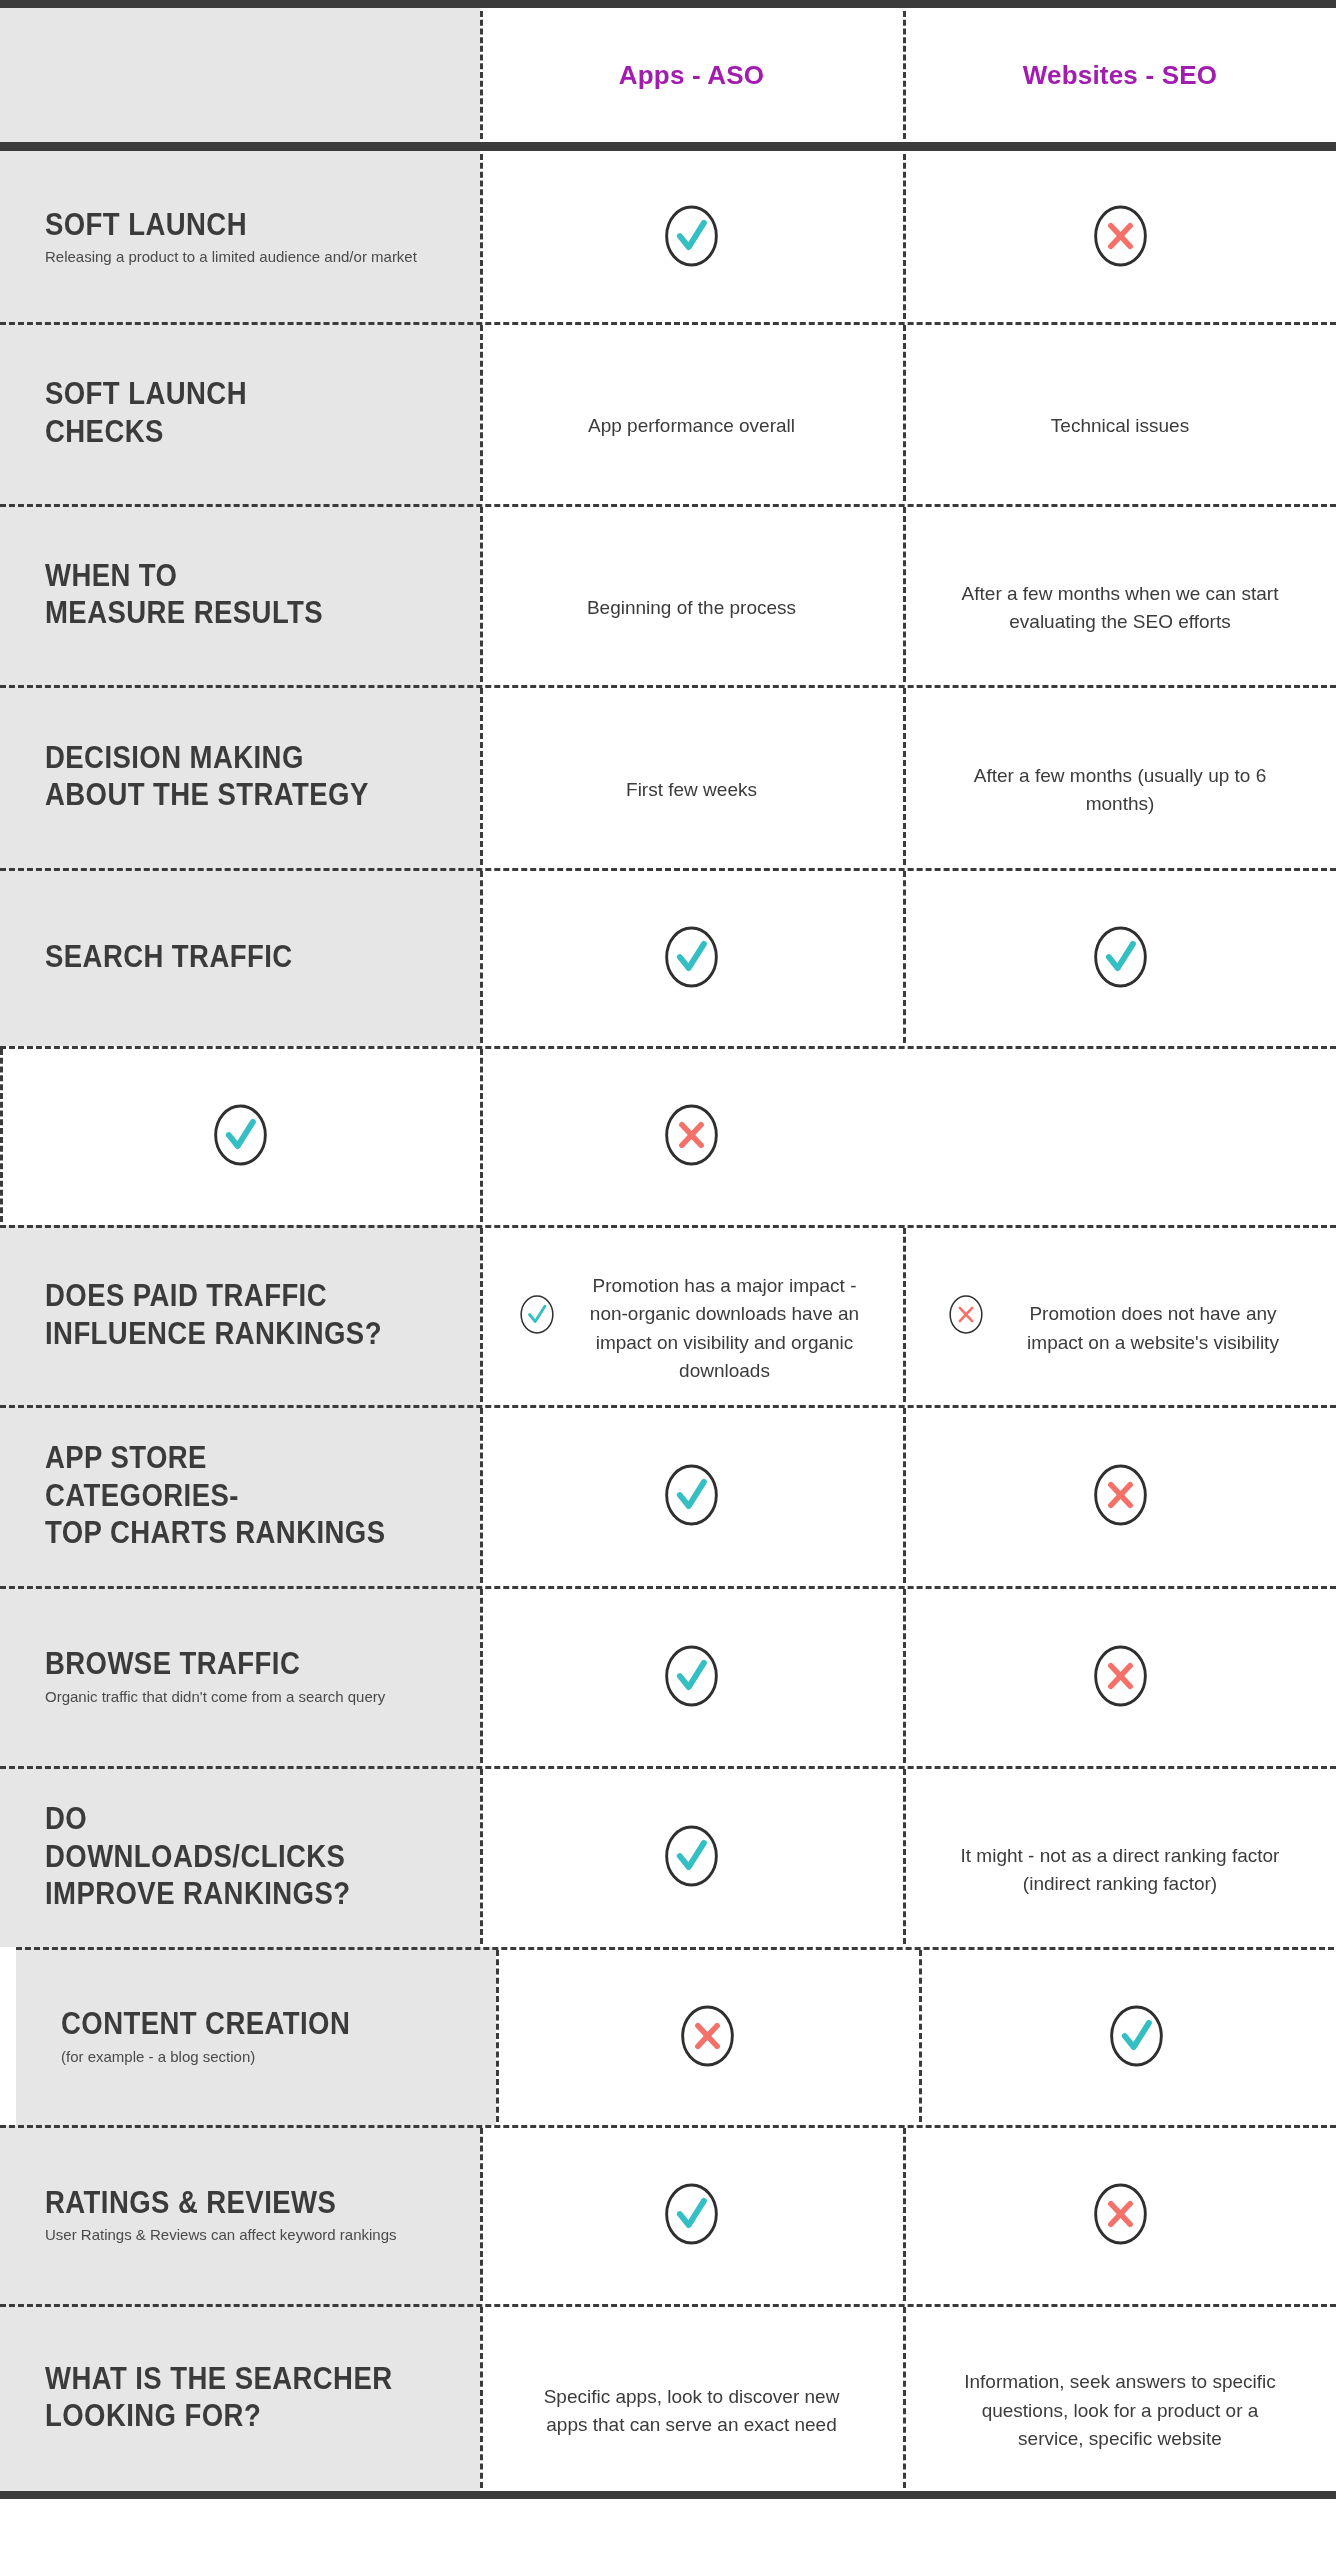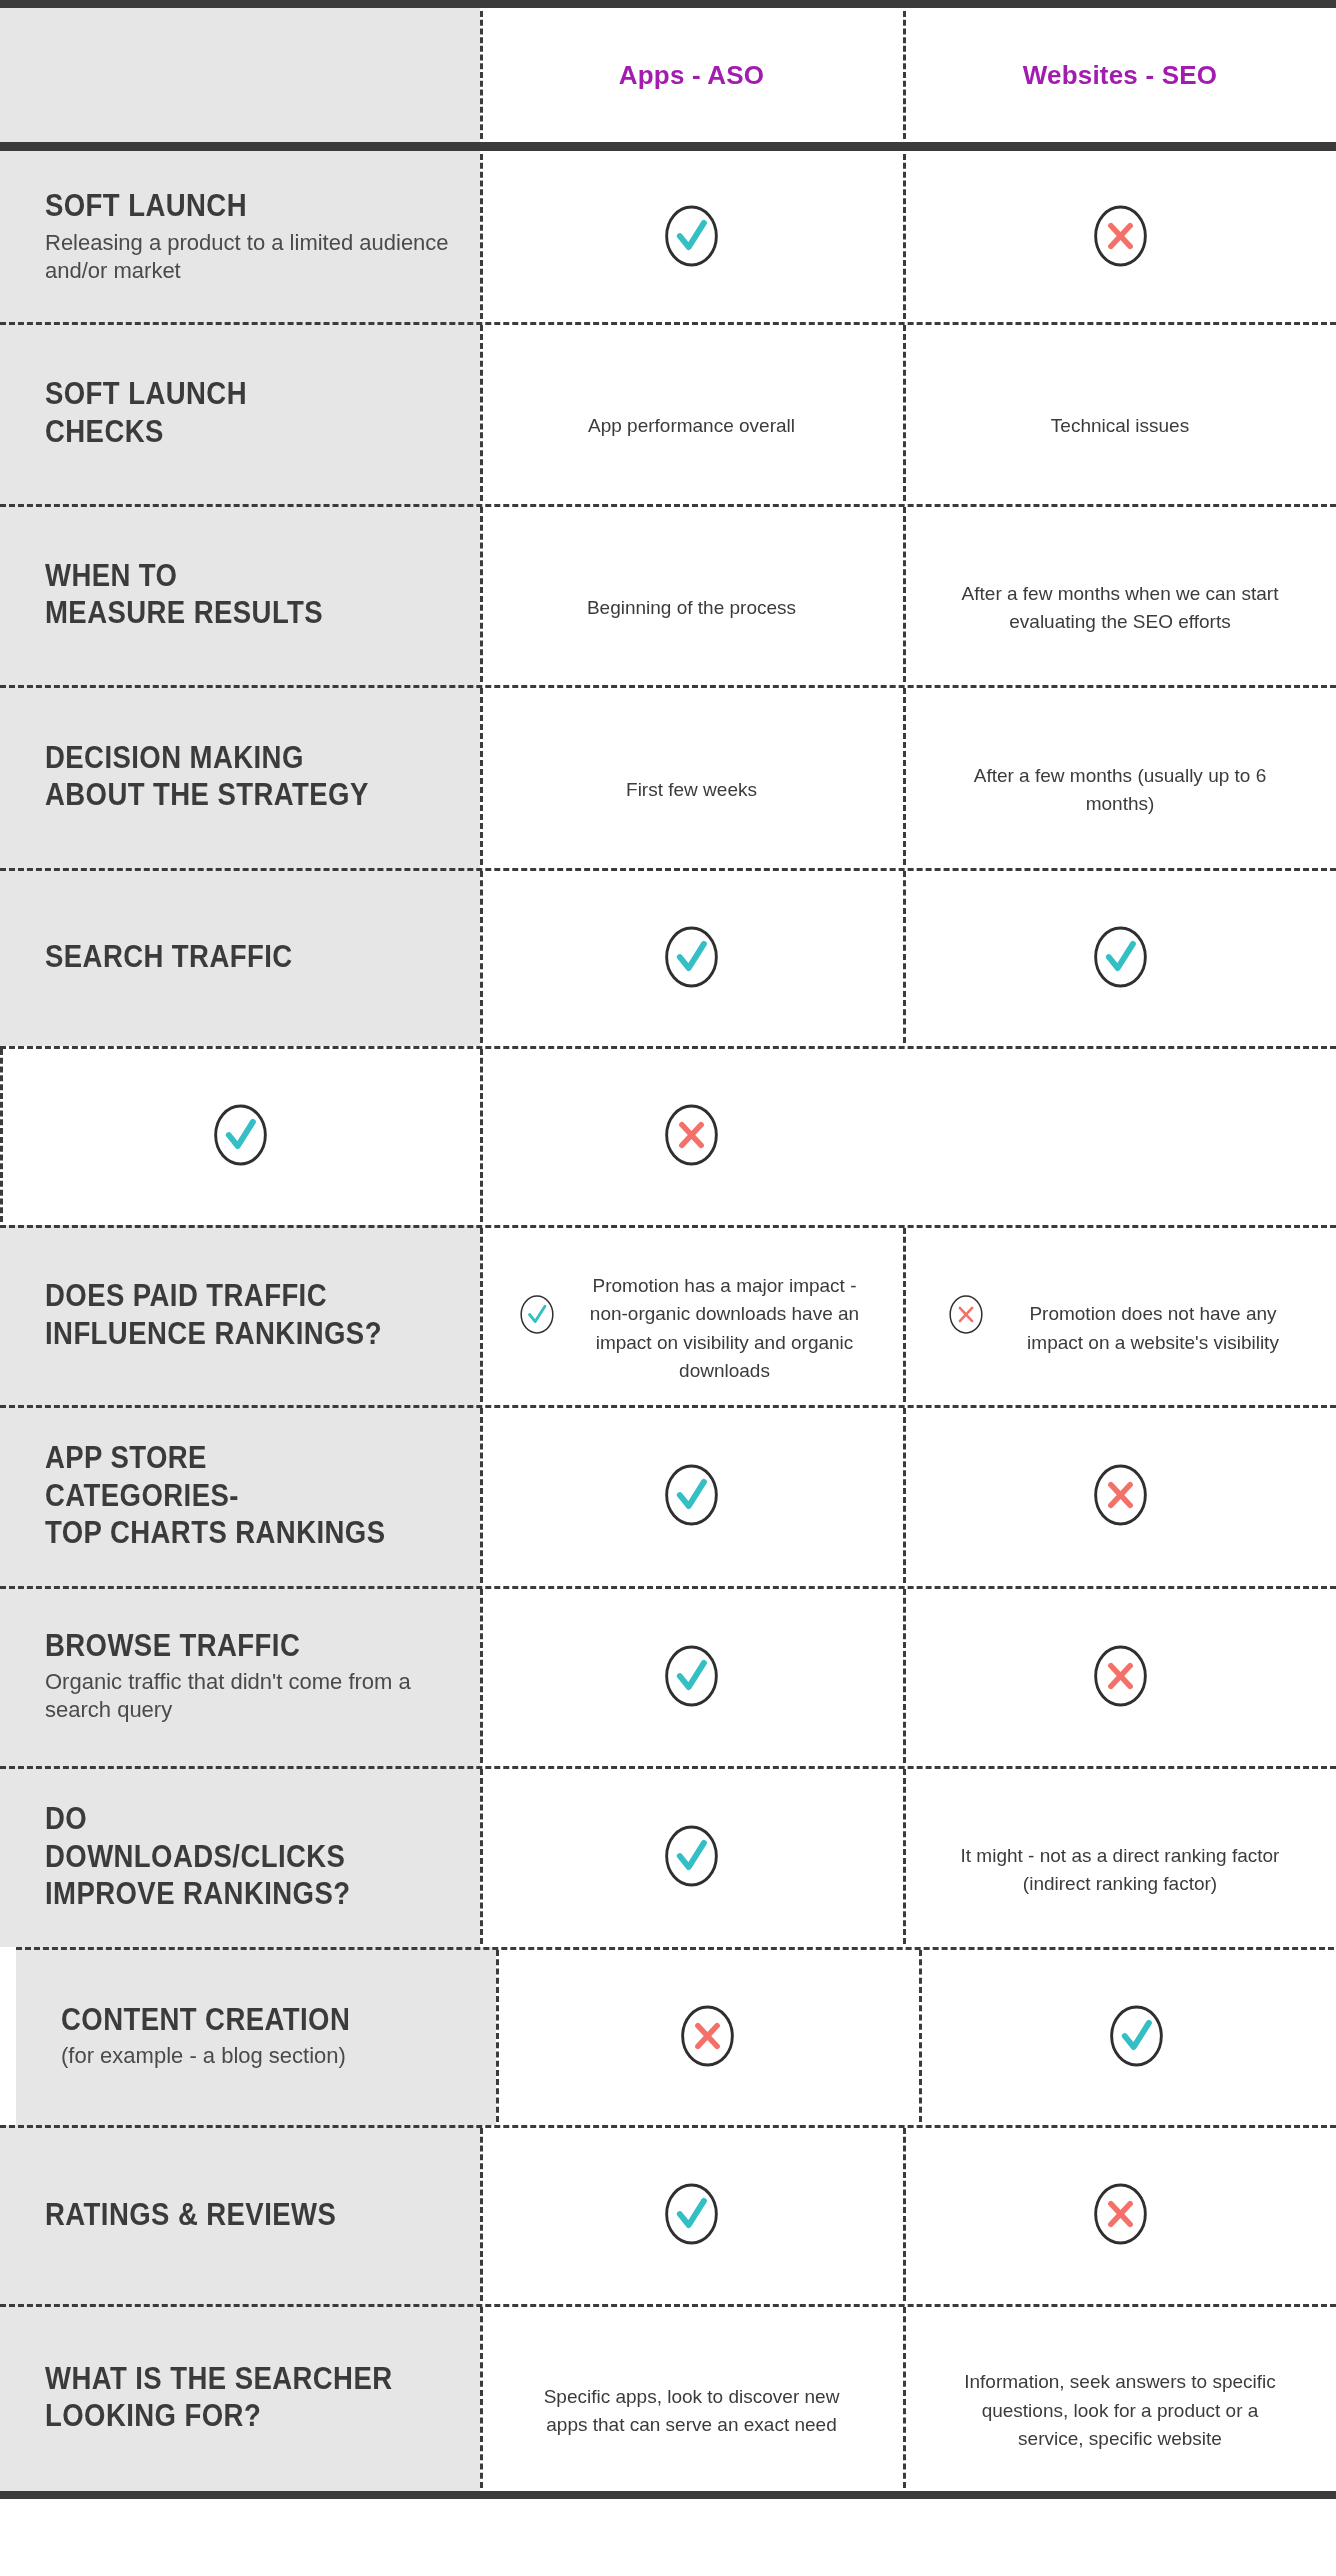--- a/index.html
+++ b/index.html
@@ -118,21 +118,21 @@
     font-size: 32px;
     line-height: 1.16;
     color: #3b3b3b;
     text-transform: uppercase;
     letter-spacing: 0.5px;
     transform: scaleX(0.86);
     transform-origin: left center;
     white-space: pre-line;
   }
   .label-sub {
-    font-size: 22px;
+    font-size: 15px;
     line-height: 1.28;
     color: #4a4a4a;
     margin-top: 4.5px;
     max-width: 423px;
     font-weight: 400;
   }
 
   
   .val-text {
     font-size: 19px;
@@ -390,20 +390,21 @@
         <div class="cell cell-val">
           <svg class="mark mark-lg" viewBox="0 0 100 100">
             <ellipse class="ring" cx="50" cy="50" rx="36" ry="42"></ellipse>
             <path class="tick" stroke="#33bfc4" d="M33 50 L46 66 L68 31"></path>
           </svg>
         </div>
       </div>
       <div class="row body-row" style="height: 179px;">
         <div class="cell cell-label">
           <div class="label-title">RATINGS &amp; REVIEWS</div>
+          <div class="label-sub">User Ratings &amp; Reviews can affect keyword rankings</div>
         </div>
         <div class="cell cell-val">
           <svg class="mark mark-lg" viewBox="0 0 100 100">
             <ellipse class="ring" cx="50" cy="50" rx="36" ry="42"></ellipse>
             <path class="tick" stroke="#33bfc4" d="M33 50 L46 66 L68 31"></path>
           </svg>
         </div>
         <div class="cell cell-val">
           <svg class="mark mark-lg" viewBox="0 0 100 100">
             <ellipse class="ring" cx="50" cy="50" rx="36" ry="42"></ellipse>

